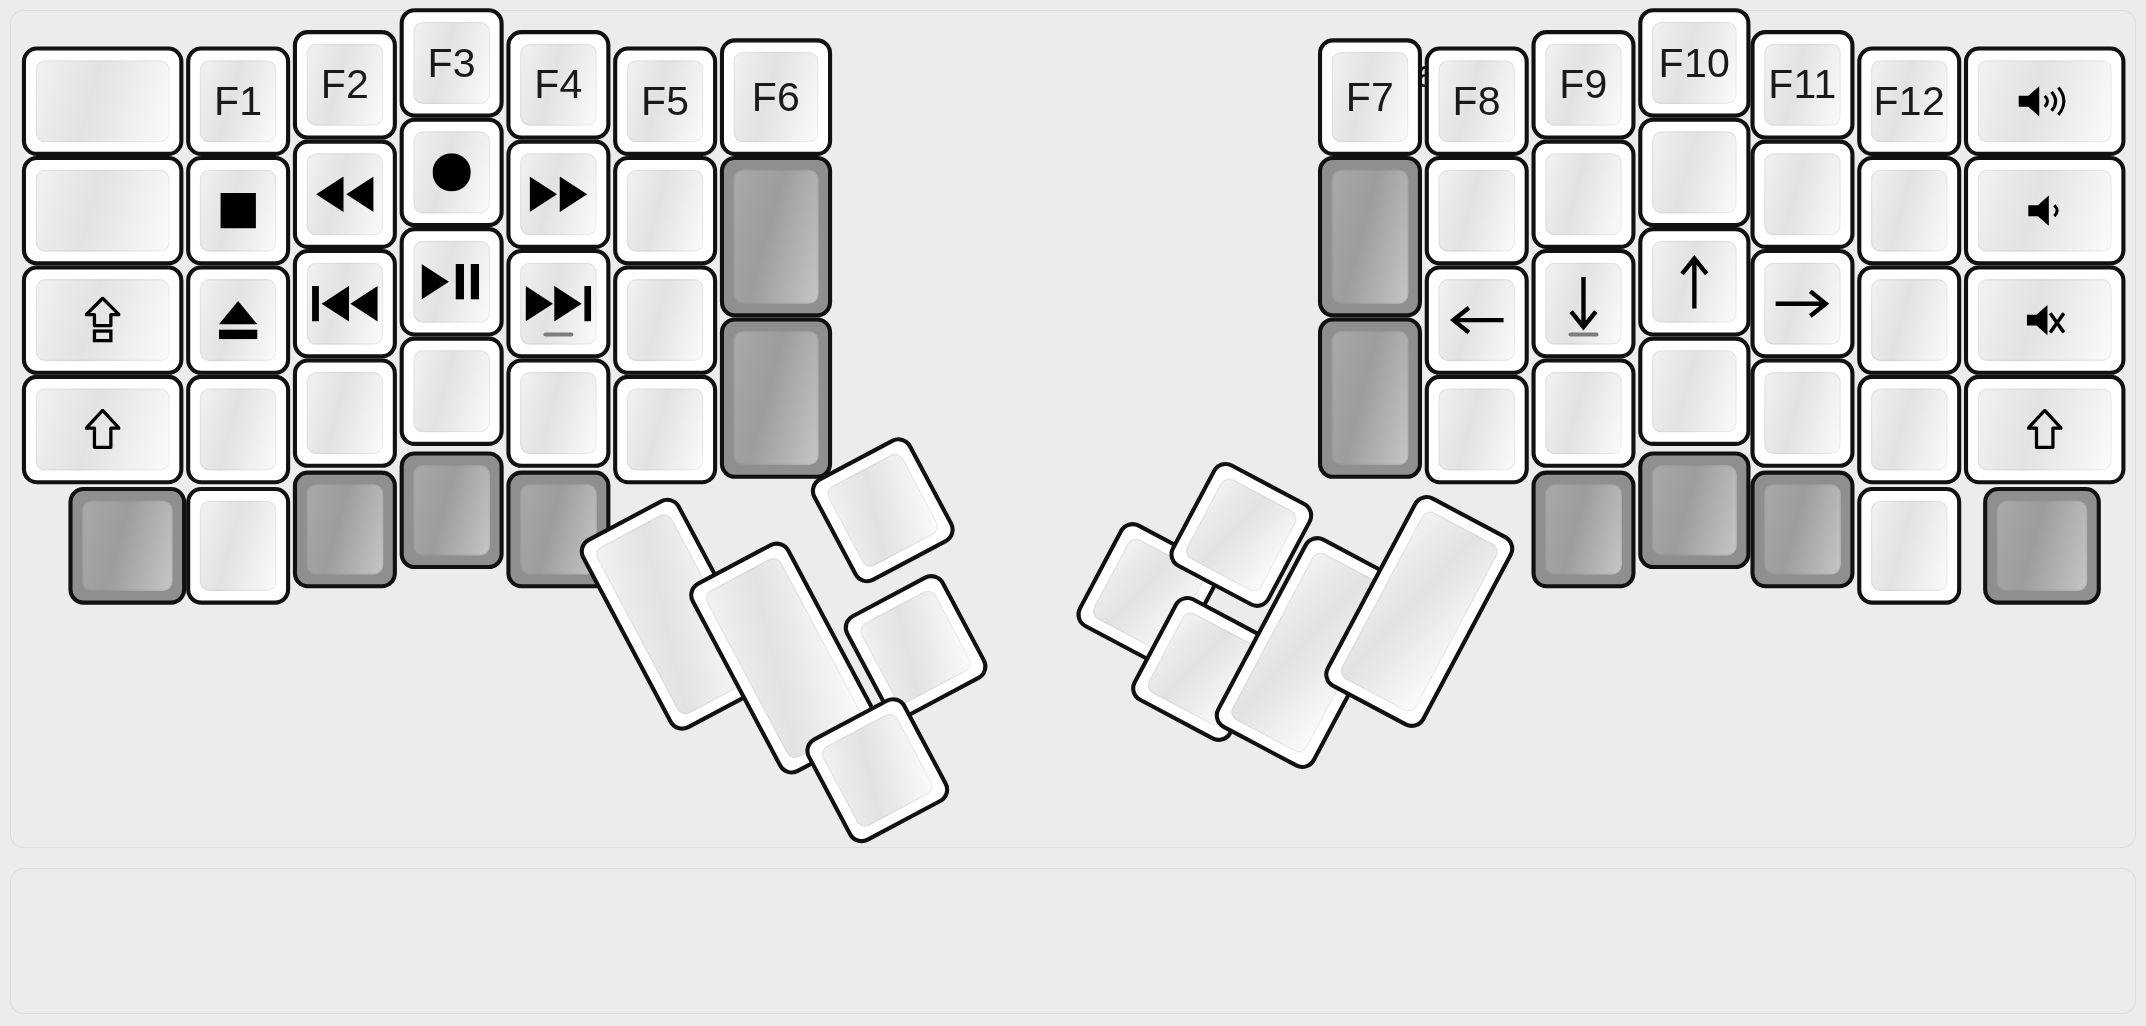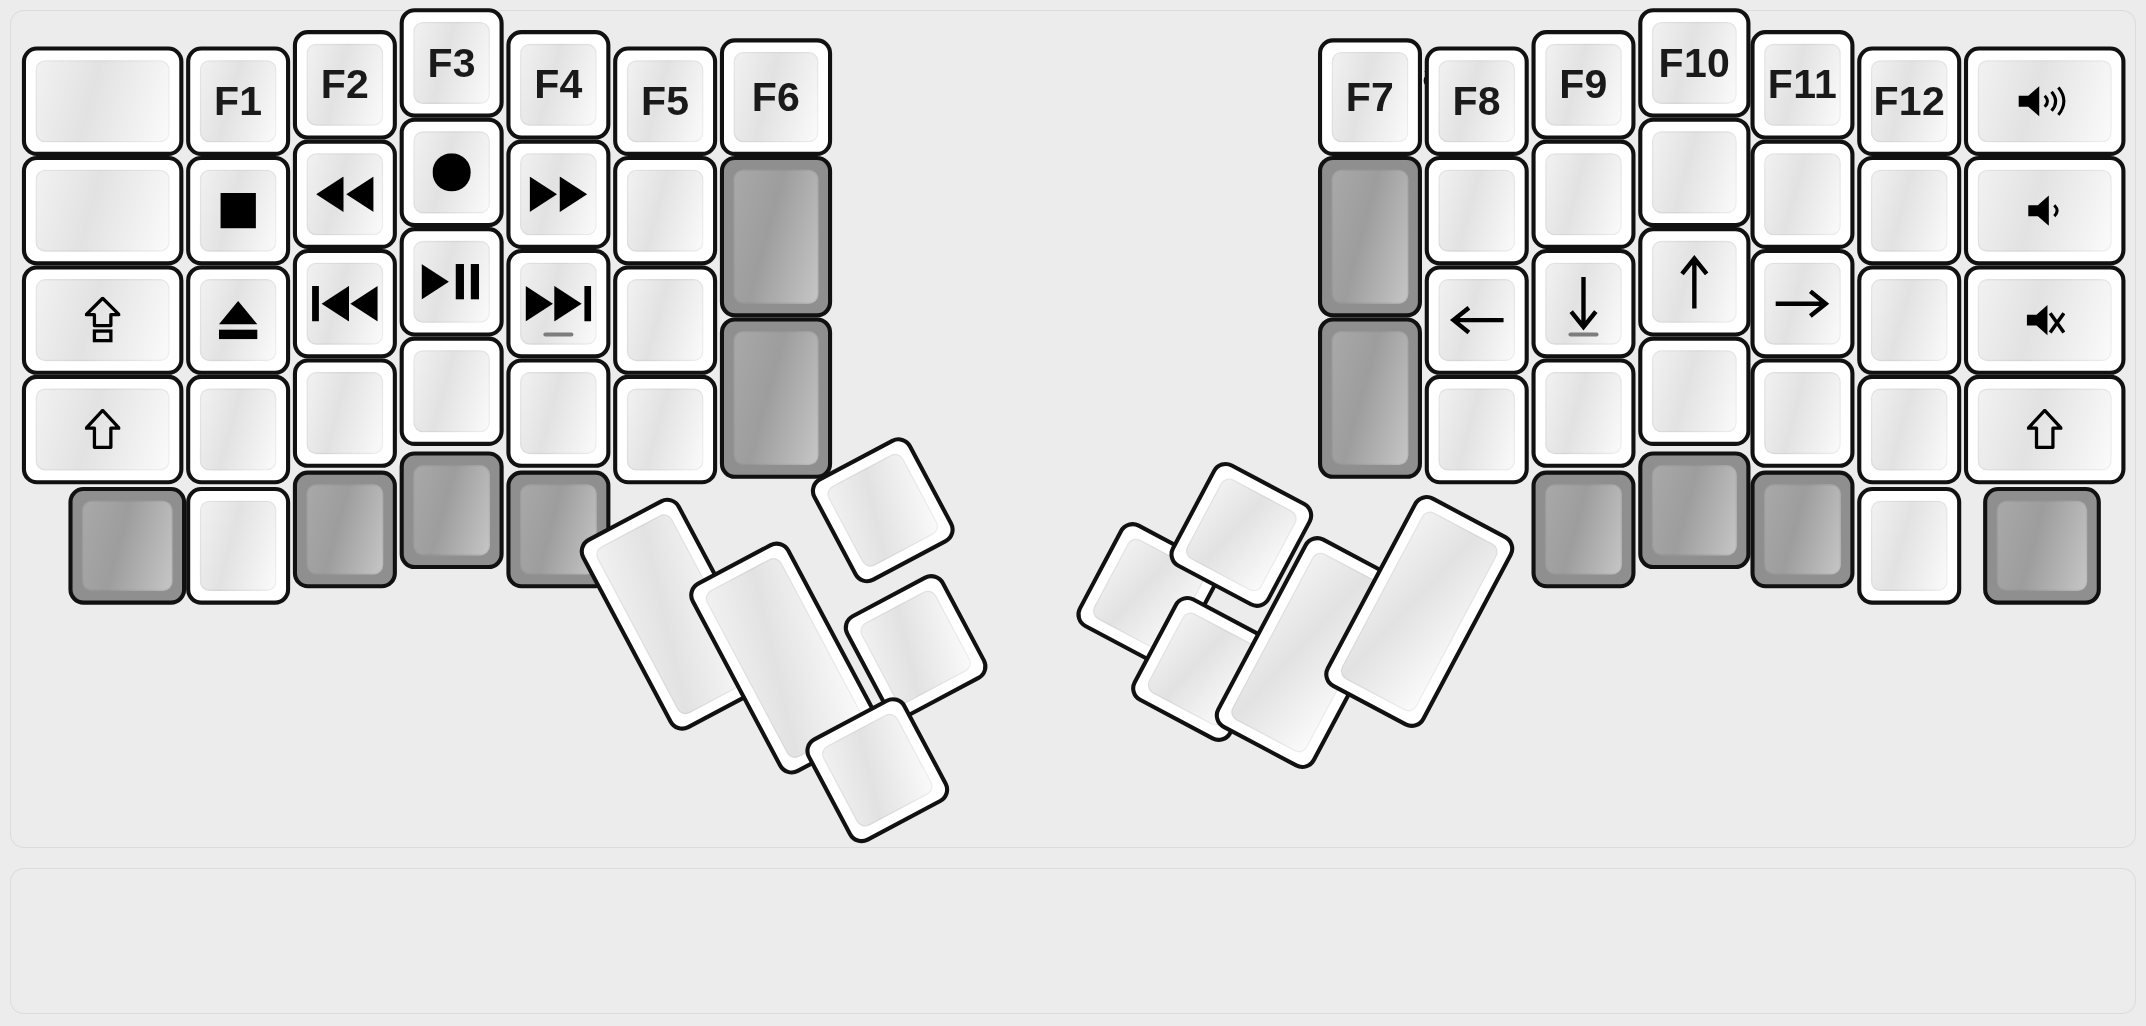--- a/index.html
+++ b/index.html
@@ -3,21 +3,21 @@
 <meta charset="utf-8">
 <title>fn Layer</title>
 <style>
   html,body{margin:0;padding:0;}
   body{
     width:2146px;height:1026px;
     background:#ececec;
     font-family:"Liberation Sans", sans-serif;
     overflow:hidden;
   }
-  #root{position:relative;width:2146px;height:1026px;font-weight:bold;}
+  #root{position:relative;width:2146px;height:1026px;}
 
   
   .frame{
     position:absolute;
     background:#ececec;
     border-radius:14px;
     box-shadow:0 0 0 1px #dcdcdc inset;
   }
   #board-frame{left:10px;top:10px;width:2126px;height:838px;}
   #legend-frame{left:10px;top:868px;width:2126px;height:146px;}

